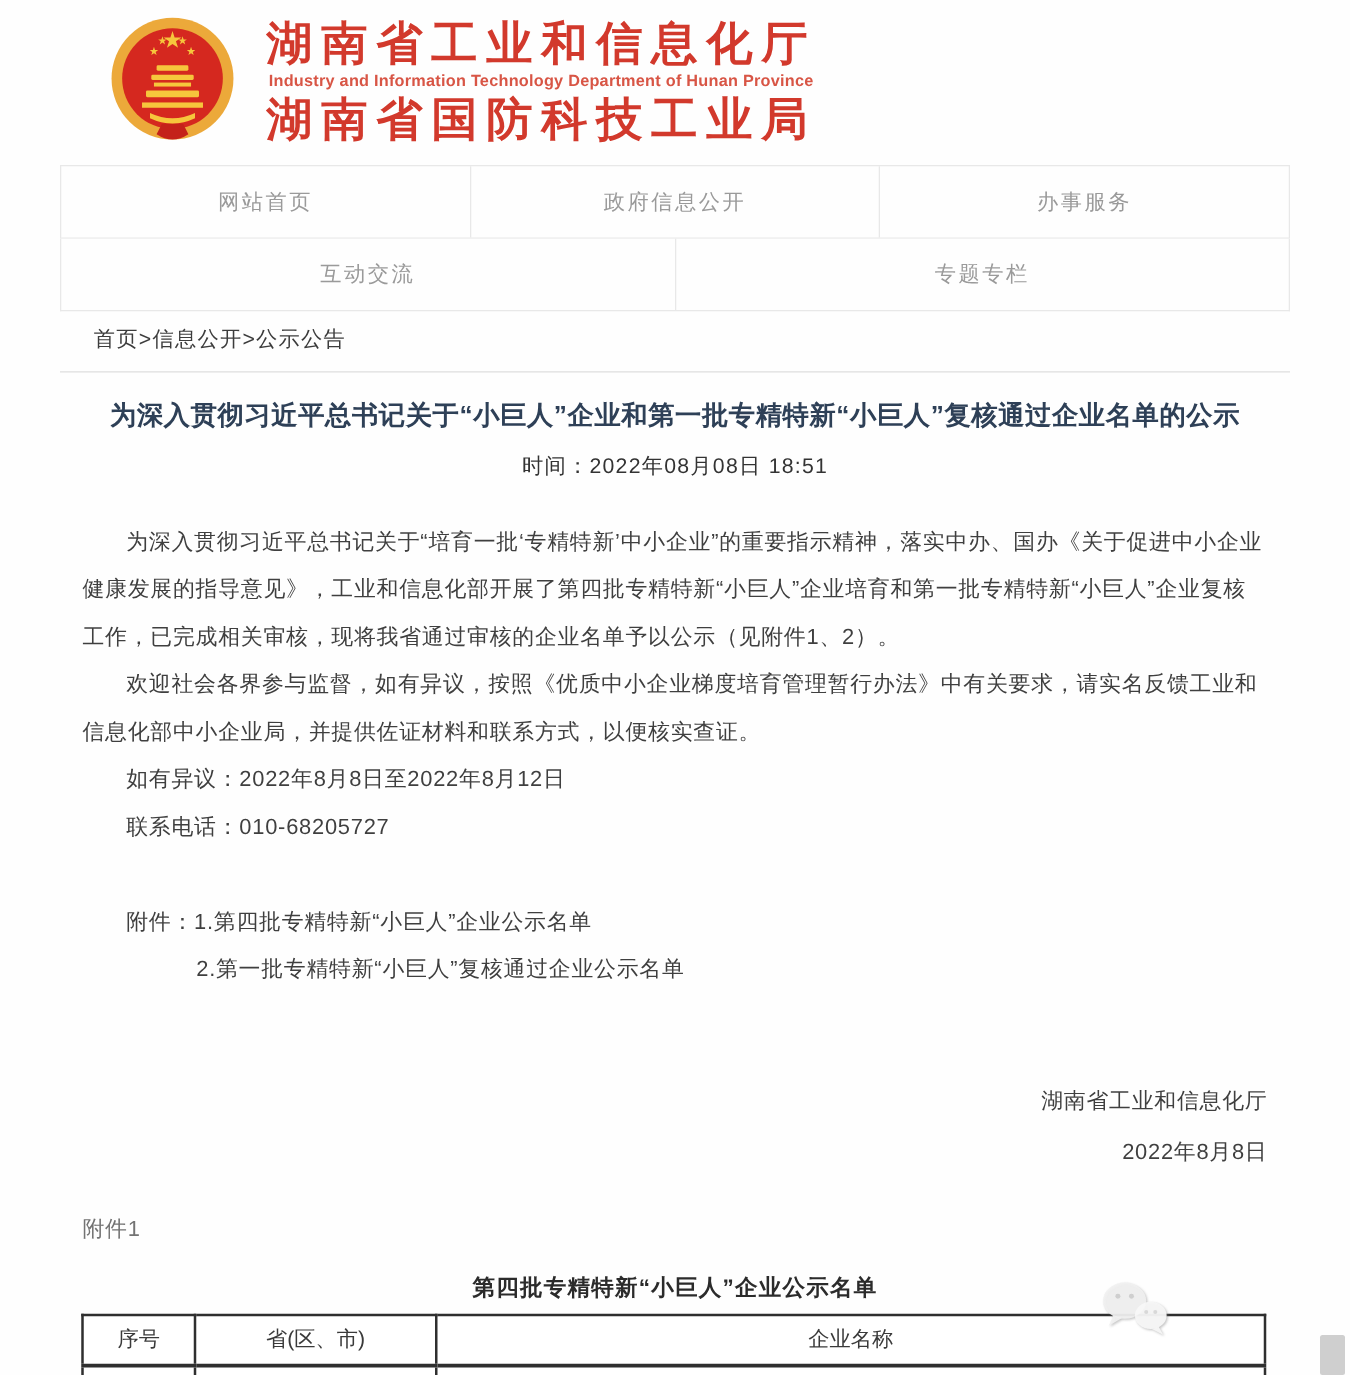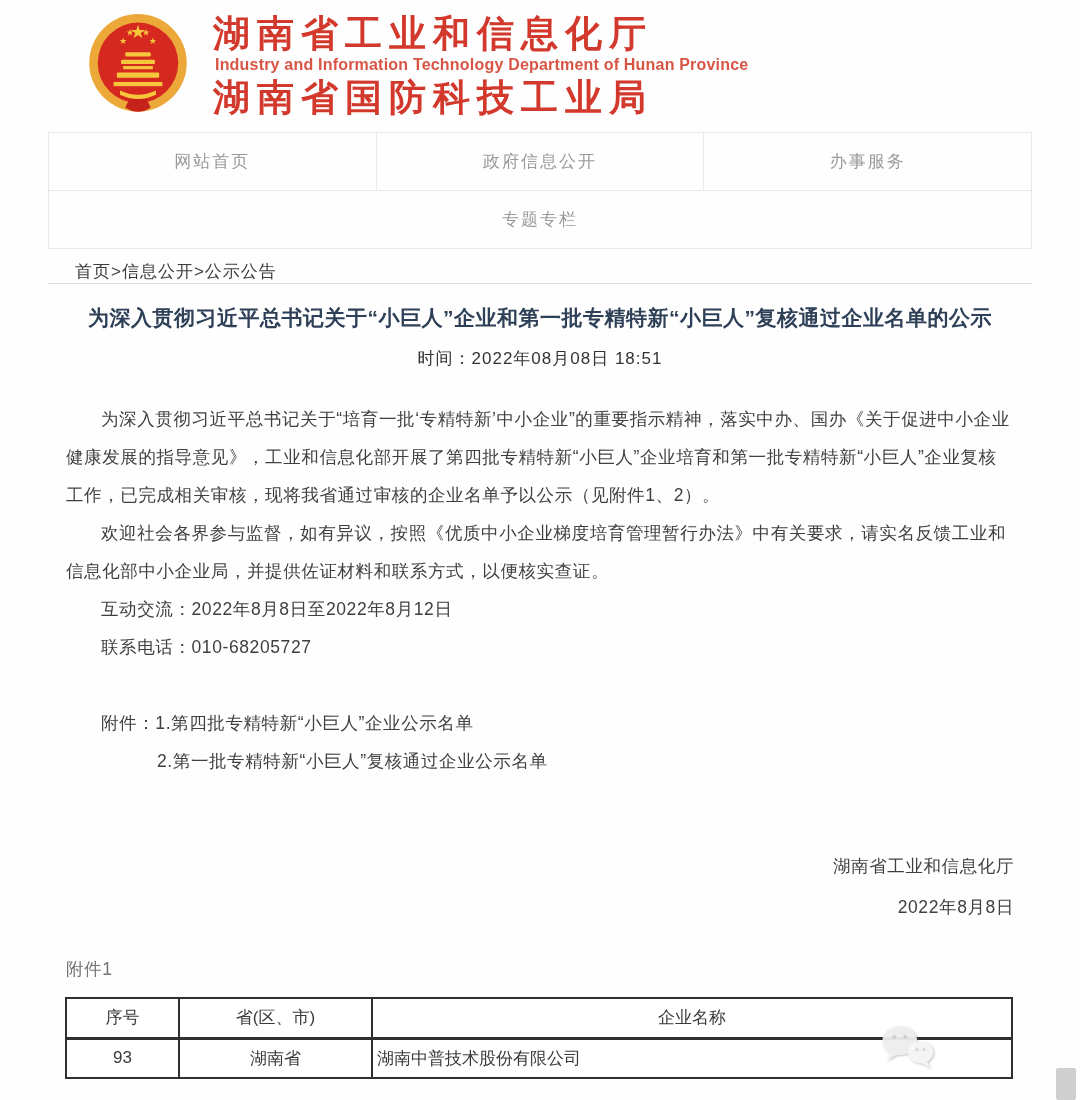--- a/index.html
+++ b/index.html
@@ -8,34 +8,34 @@
     font-family:"Liberation Sans","DejaVu Sans",sans-serif;
     background:#fdfdfd; color:#404040; position:relative;
   }
   .page { width:1080px; height:1100px; position:relative; background:#fefefe; overflow:hidden; }
 
   
   .site-header { display:flex; align-items:center; padding:10px 0 8px 85px; height:128px; background:#fefefe; }
   .emblem { width:106px; height:106px; flex:0 0 auto; margin-right:22px; }
   .org-block { line-height:1.0; }
   .org-name { font-size:37px; font-weight:bold; color:#d2392c; letter-spacing:7px; }
-  .org-en  { font-size:16px; color:#d85545; letter-spacing:0.2px; margin:5px 0 6px 2px; font-weight:bold; }
+  .org-en  { font-size:13px; color:#d85545; letter-spacing:0.2px; margin:5px 0 6px 2px; font-weight:bold; }
 
   
   .nav { margin:4px 48px 0 48px;border-radius:12px; }
   .nav-row { display:flex; border:1px solid #e8e8e8; background:#fefefe; }
   .nav-row + .nav-row { border-top:none; }
   .nav-cell {
     flex:1; height:57px; display:flex; align-items:center; justify-content:center;
     font-size:17px; color:#9a9a9a; letter-spacing:2px; cursor:pointer;
   }
   .nav-cell + .nav-cell { border-left:1px solid #e8e8e8; }
 
   
-  .breadcrumb-bar { margin:0 48px; padding:11px 0 0 27px; border-bottom:1px solid #dedede; }
+  .breadcrumb-bar { margin:0 48px; padding:11px 0 14px 27px; border-bottom:1px solid #dedede; }
   .breadcrumb { font-size:17px; color:#3c3c3c; letter-spacing:1px; cursor:pointer; }
 
   
   .doc-title {
     margin:20px 56px 0 56px; text-align:center;
     font-size:21px; font-weight:bold; color:#2e4057; letter-spacing:0.5px;
   }
   .doc-time { margin-top:15px; text-align:center; font-size:17px; color:#333333; letter-spacing:1px; }
 
   
@@ -50,21 +50,21 @@
   
   .table-title { margin-top:16px; text-align:center; font-size:18px; font-weight:bold; color:#2b2b2b; letter-spacing:1px; }
   .appendix-table {
     margin:9px 0 0 65px; width:948px; border-collapse:collapse;
     font-size:17px; color:#3a3a3a; background:#fff;
   }
   .appendix-table th, .appendix-table td { border:2px solid #2f2f2f; height:40px; font-weight:normal; }
   .appendix-table thead th { border-bottom-width:3px; text-align:center; }
   .appendix-table td { text-align:center; }
   .appendix-table td.left { text-align:left; padding-left:4px; }
-  .col-index { width:113px; }
+  .col-index { width:90px; }
   .col-province { width:193px; }
 
   
   .watermark {
     position:absolute; left:878px; top:1022px; display:flex; align-items:center;
     pointer-events:none;
   }
   .watermark-text {
     font-size:31px; font-weight:bold; color:#ffffff; letter-spacing:3px;
     text-shadow:1px 1px 1px rgba(90,90,90,0.55), -1px -1px 1px rgba(255,255,255,0.6);
@@ -108,50 +108,52 @@
     </div>
   </div>
 
   <div class="nav">
     <div class="nav-row">
       <div class="nav-cell">网站首页</div>
       <div class="nav-cell">政府信息公开</div>
       <div class="nav-cell">办事服务</div>
     </div>
     <div class="nav-row">
+      <div class="nav-cell">互动交流</div>
       <div class="nav-cell">专题专栏</div>
     </div>
   </div>
 
   <div class="breadcrumb-bar">
     <span class="breadcrumb">首页&gt;信息公开&gt;公示公告</span>
   </div>
 
   <h1 class="doc-title">为深入贯彻习近平总书记关于“小巨人”企业和第一批专精特新“小巨人”复核通过企业名单的公示</h1>
   <div class="doc-time">时间：2022年08月08日 18:51</div>
 
   <div class="doc-body">
     <p class="indent">为深入贯彻习近平总书记关于“培育一批‘专精特新’中小企业”的重要指示精神，落实中办、国办《关于促进中小企业健康发展的指导意见》，工业和信息化部开展了第四批专精特新“小巨人”企业培育和第一批专精特新“小巨人”企业复核工作，已完成相关审核，现将我省通过审核的企业名单予以公示（见附件1、2）。</p>
     <p class="indent">欢迎社会各界参与监督，如有异议，按照《优质中小企业梯度培育管理暂行办法》中有关要求，请实名反馈工业和信息化部中小企业局，并提供佐证材料和联系方式，以便核实查证。</p>
-    <p class="indent">互动交流：2022年8月8日至2022年8月12日</p>
+    <p class="indent">如有异议：2022年8月8日至2022年8月12日</p>
     <p class="indent">联系电话：010-68205727</p>
 
     <div class="attach-block">
       <p class="attach-line1">附件：1.第四批专精特新“小巨人”企业公示名单</p>
       <p class="attach-line2">2.第一批专精特新“小巨人”复核通过企业公示名单</p>
     </div>
 
     <div class="signature">
       <div>湖南省工业和信息化厅</div>
       <div>2022年8月8日</div>
     </div>
 
     <div class="appendix-label">附件1</div>
   </div>
 
+  <div class="table-title">第四批专精特新“小巨人”企业公示名单</div>
 
   <table class="appendix-table">
     <thead>
       <tr>
         <th class="col-index">序号</th>
         <th class="col-province">省(区、市)</th>
         <th>企业名称</th>
       </tr>
     </thead>
     <tbody>

